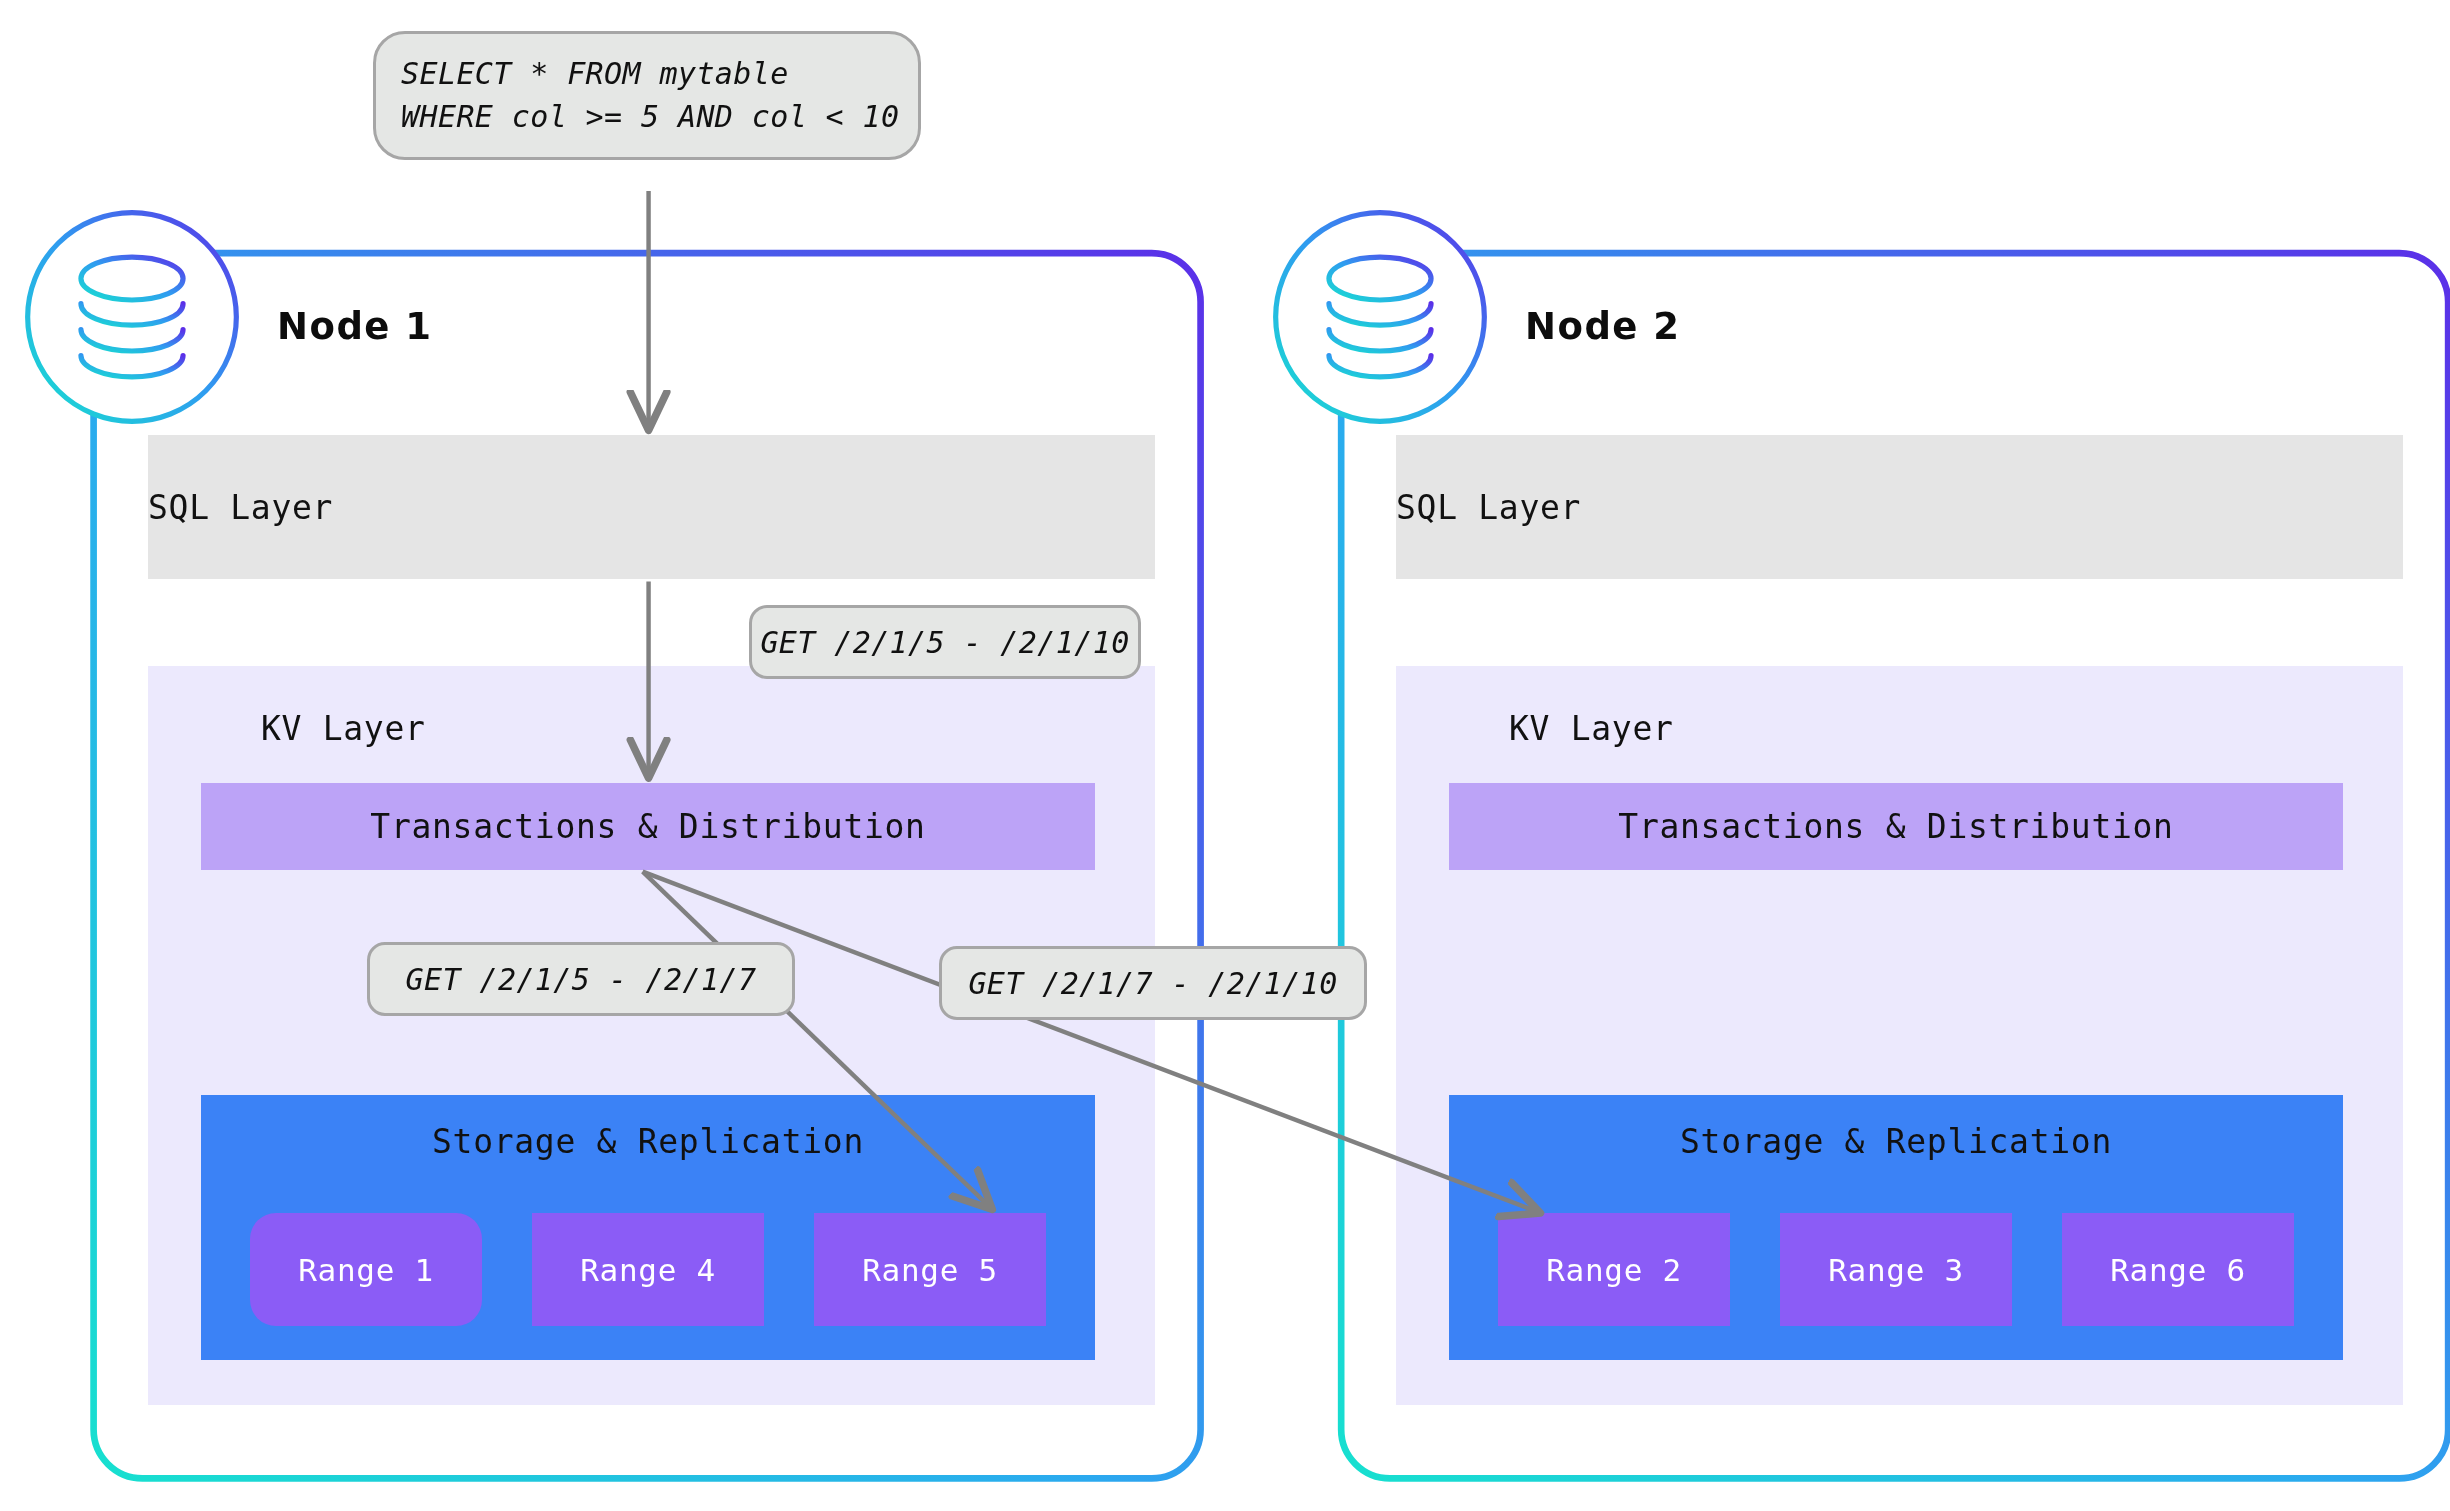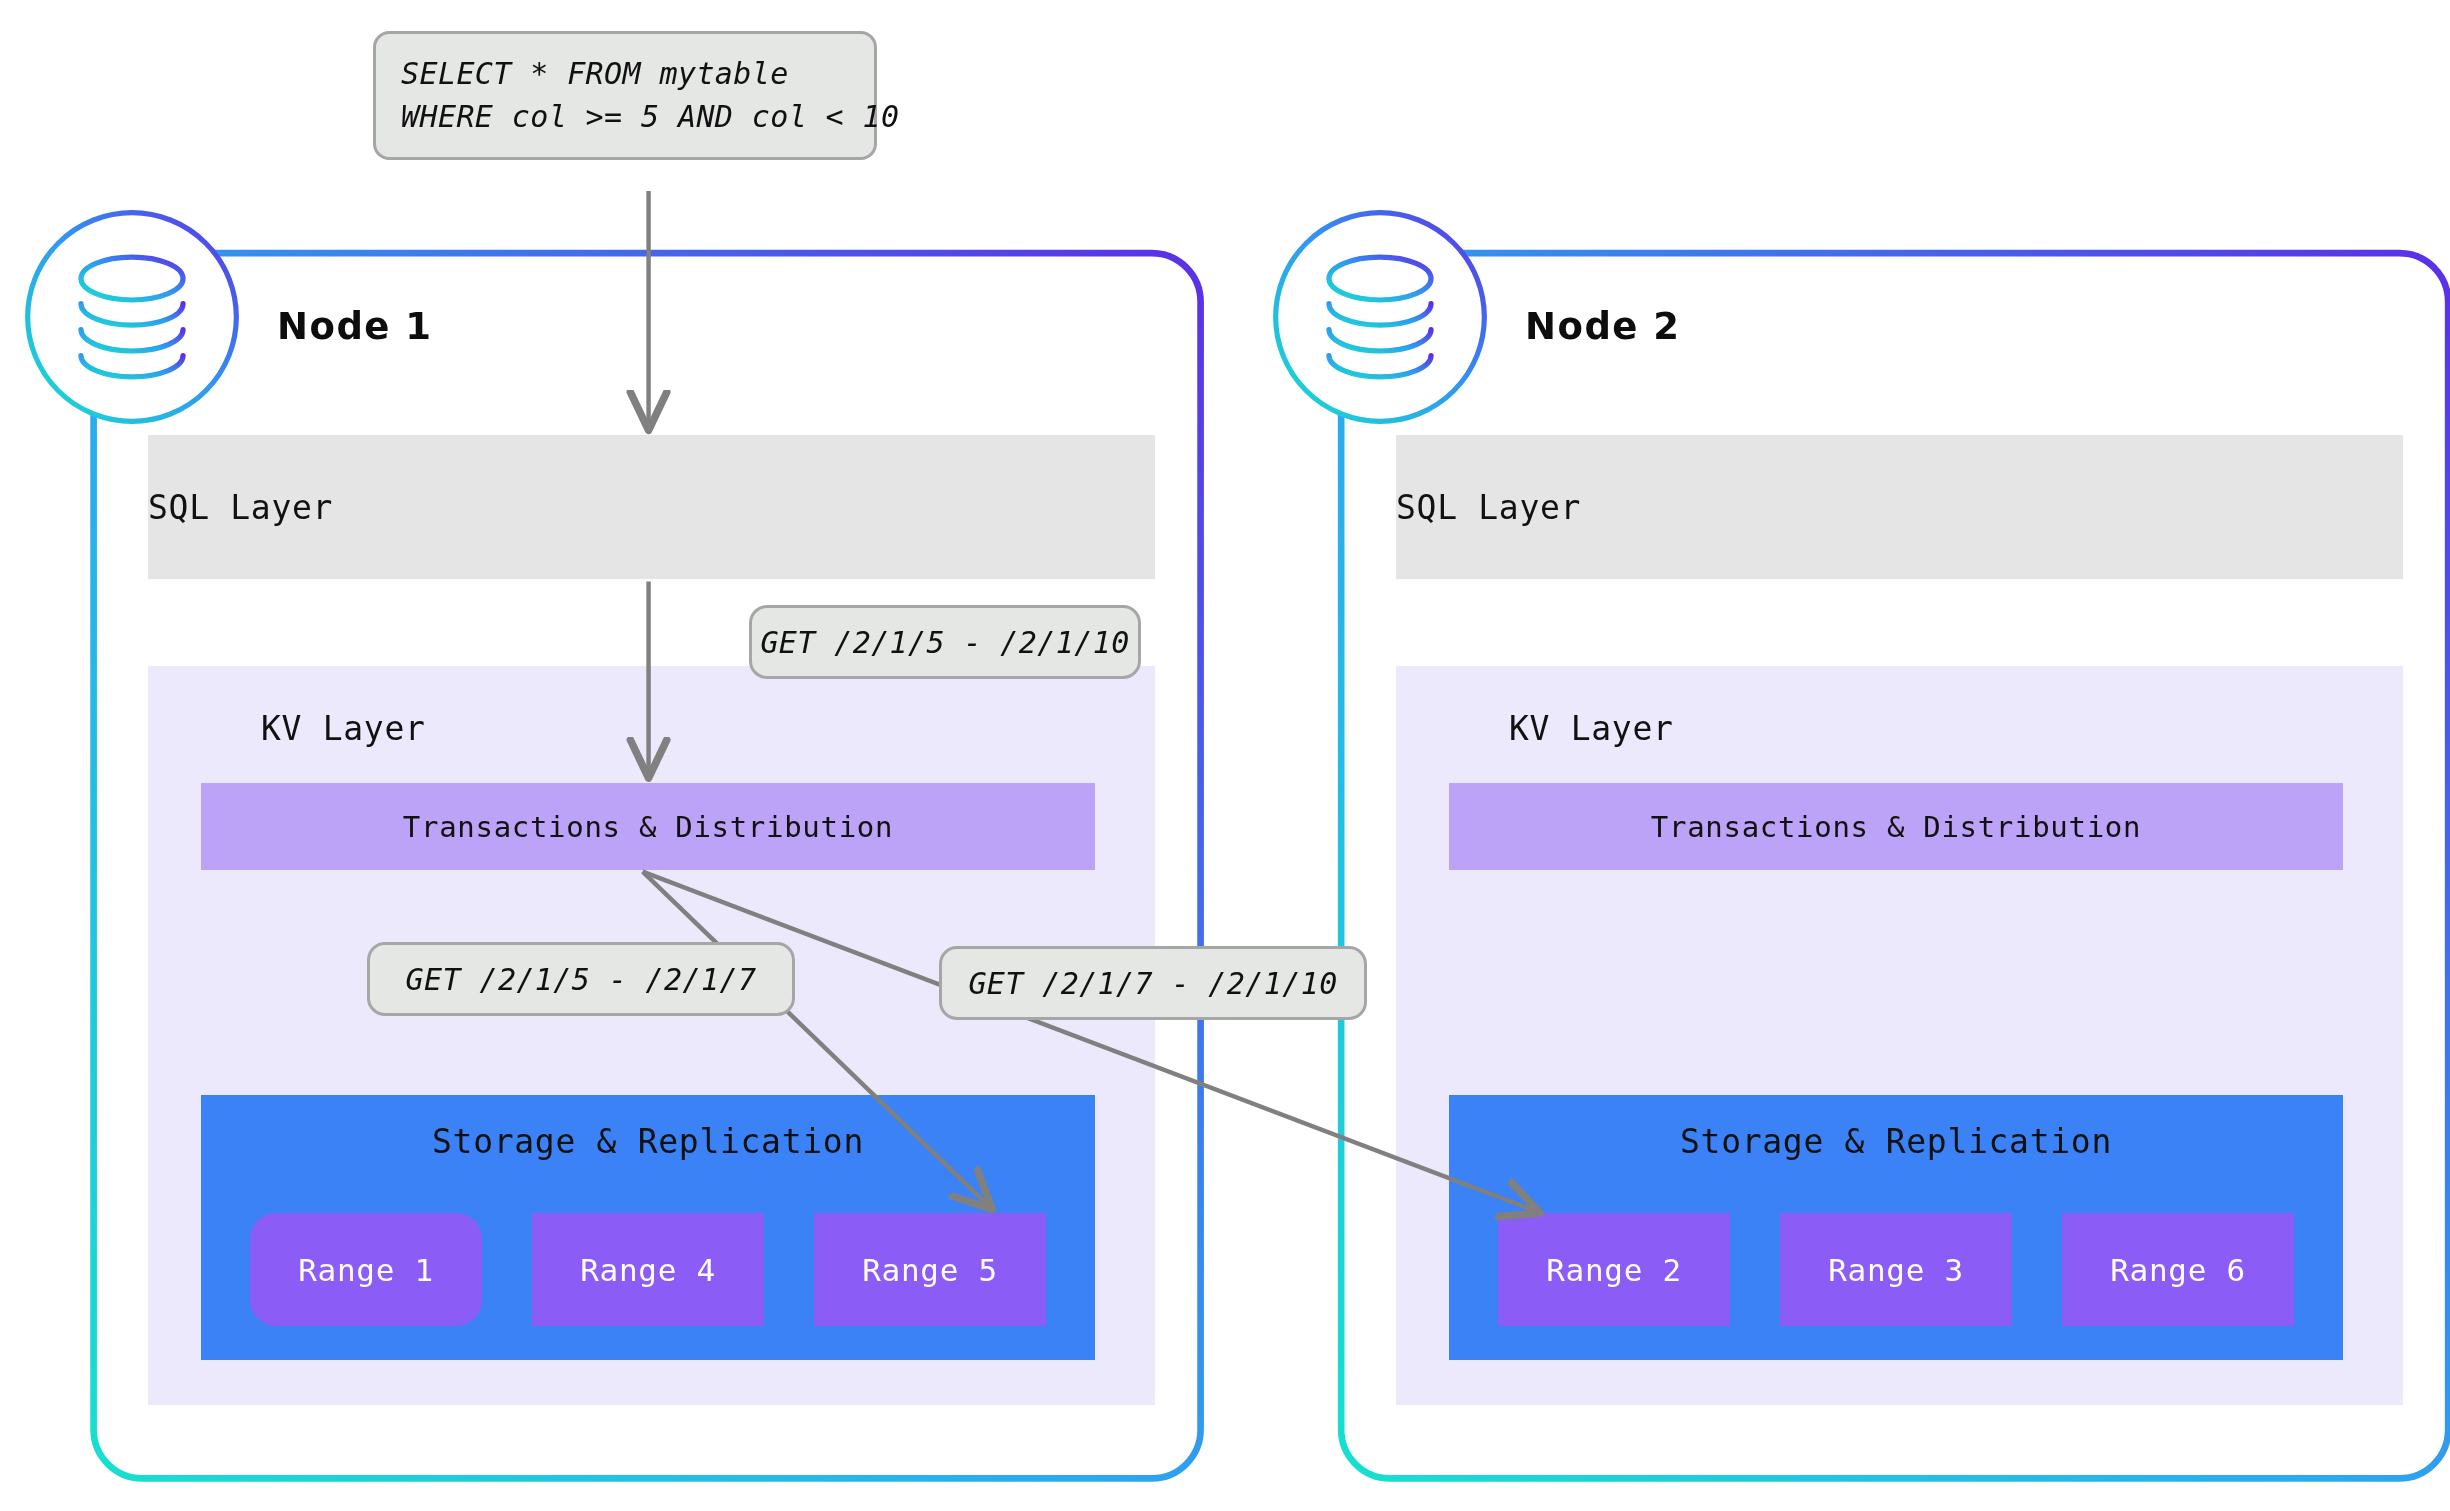--- a/index.html
+++ b/index.html
@@ -80,21 +80,21 @@
   }
 
   
   .txn-bar {
     position: absolute;
     z-index: 10;
     background: #bca3f7;
     display: flex;
     align-items: center;
     justify-content: center;
-    font-size: 29px;
+    font-size: 33px;
     color: #111111;
     letter-spacing: 0.7px;
   }
 
   
   .storage-panel {
     position: absolute;
     z-index: 10;
     background: #3b82f6;
   }
@@ -263,21 +263,21 @@
       <ellipse cx="150" cy="98" rx="69" ry="29"></ellipse>
       <path d="M 81 98 L 81 202"></path>
       <path d="M 219 98 L 219 202"></path>
       <path d="M 81 132 a 69 29 0 0 0 138 0"></path>
       <path d="M 81 167 a 69 29 0 0 0 138 0"></path>
       <path d="M 81 202 a 69 29 0 0 0 138 0"></path>
     </g>
   </svg>
   <div class="node-title" style="left:1525px; top:305px;">Node 2</div>
 
-  <div class="sql-bubble" style="left:373px; top:31px; width:504px;"><span>SELECT * FROM mytable
+  <div class="sql-bubble" style="left:373px; top:31px; width:548px;border-radius:32px;"><span>SELECT * FROM mytable
 WHERE col &gt;= 5 AND col &lt; 10</span></div>
 
   <div class="callout" style="left:749px; top:605px; width:392px; height:74px;">
     <span>GET /2/1/5 - /2/1/10</span>
   </div>
 
   <div class="callout" style="left:367px; top:942px; width:428px; height:74px;">
     <span>GET /2/1/5 - /2/1/7</span>
   </div>
 

